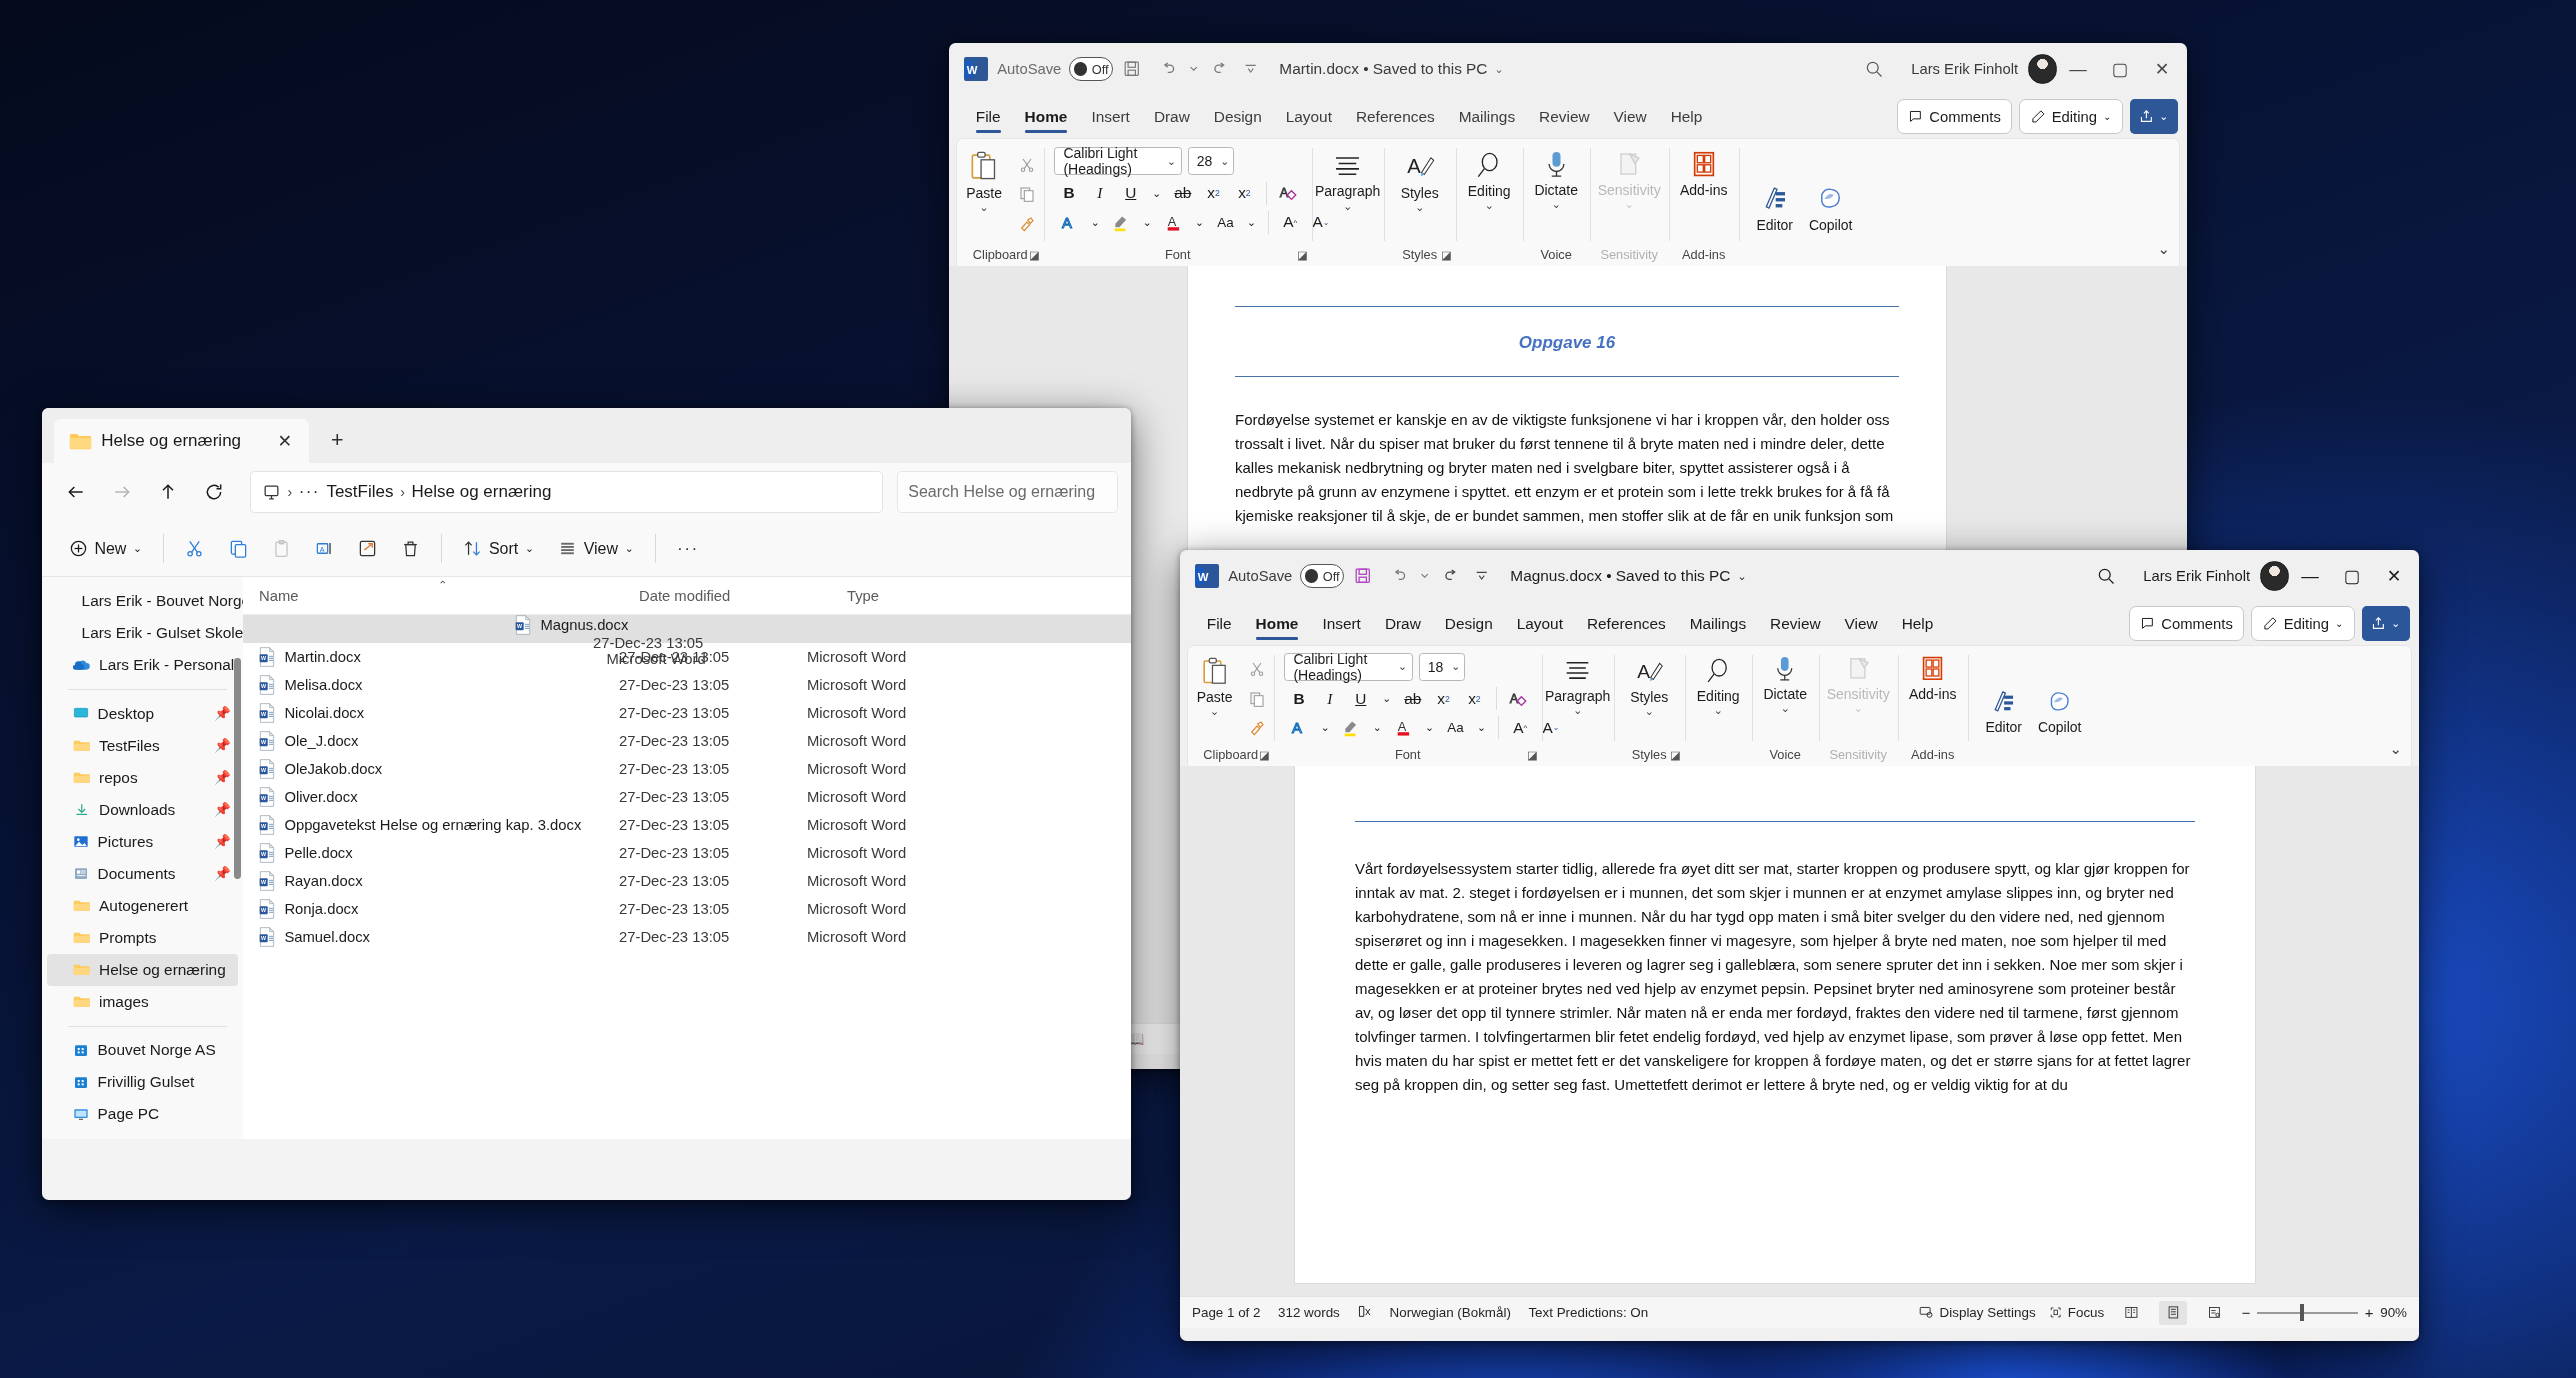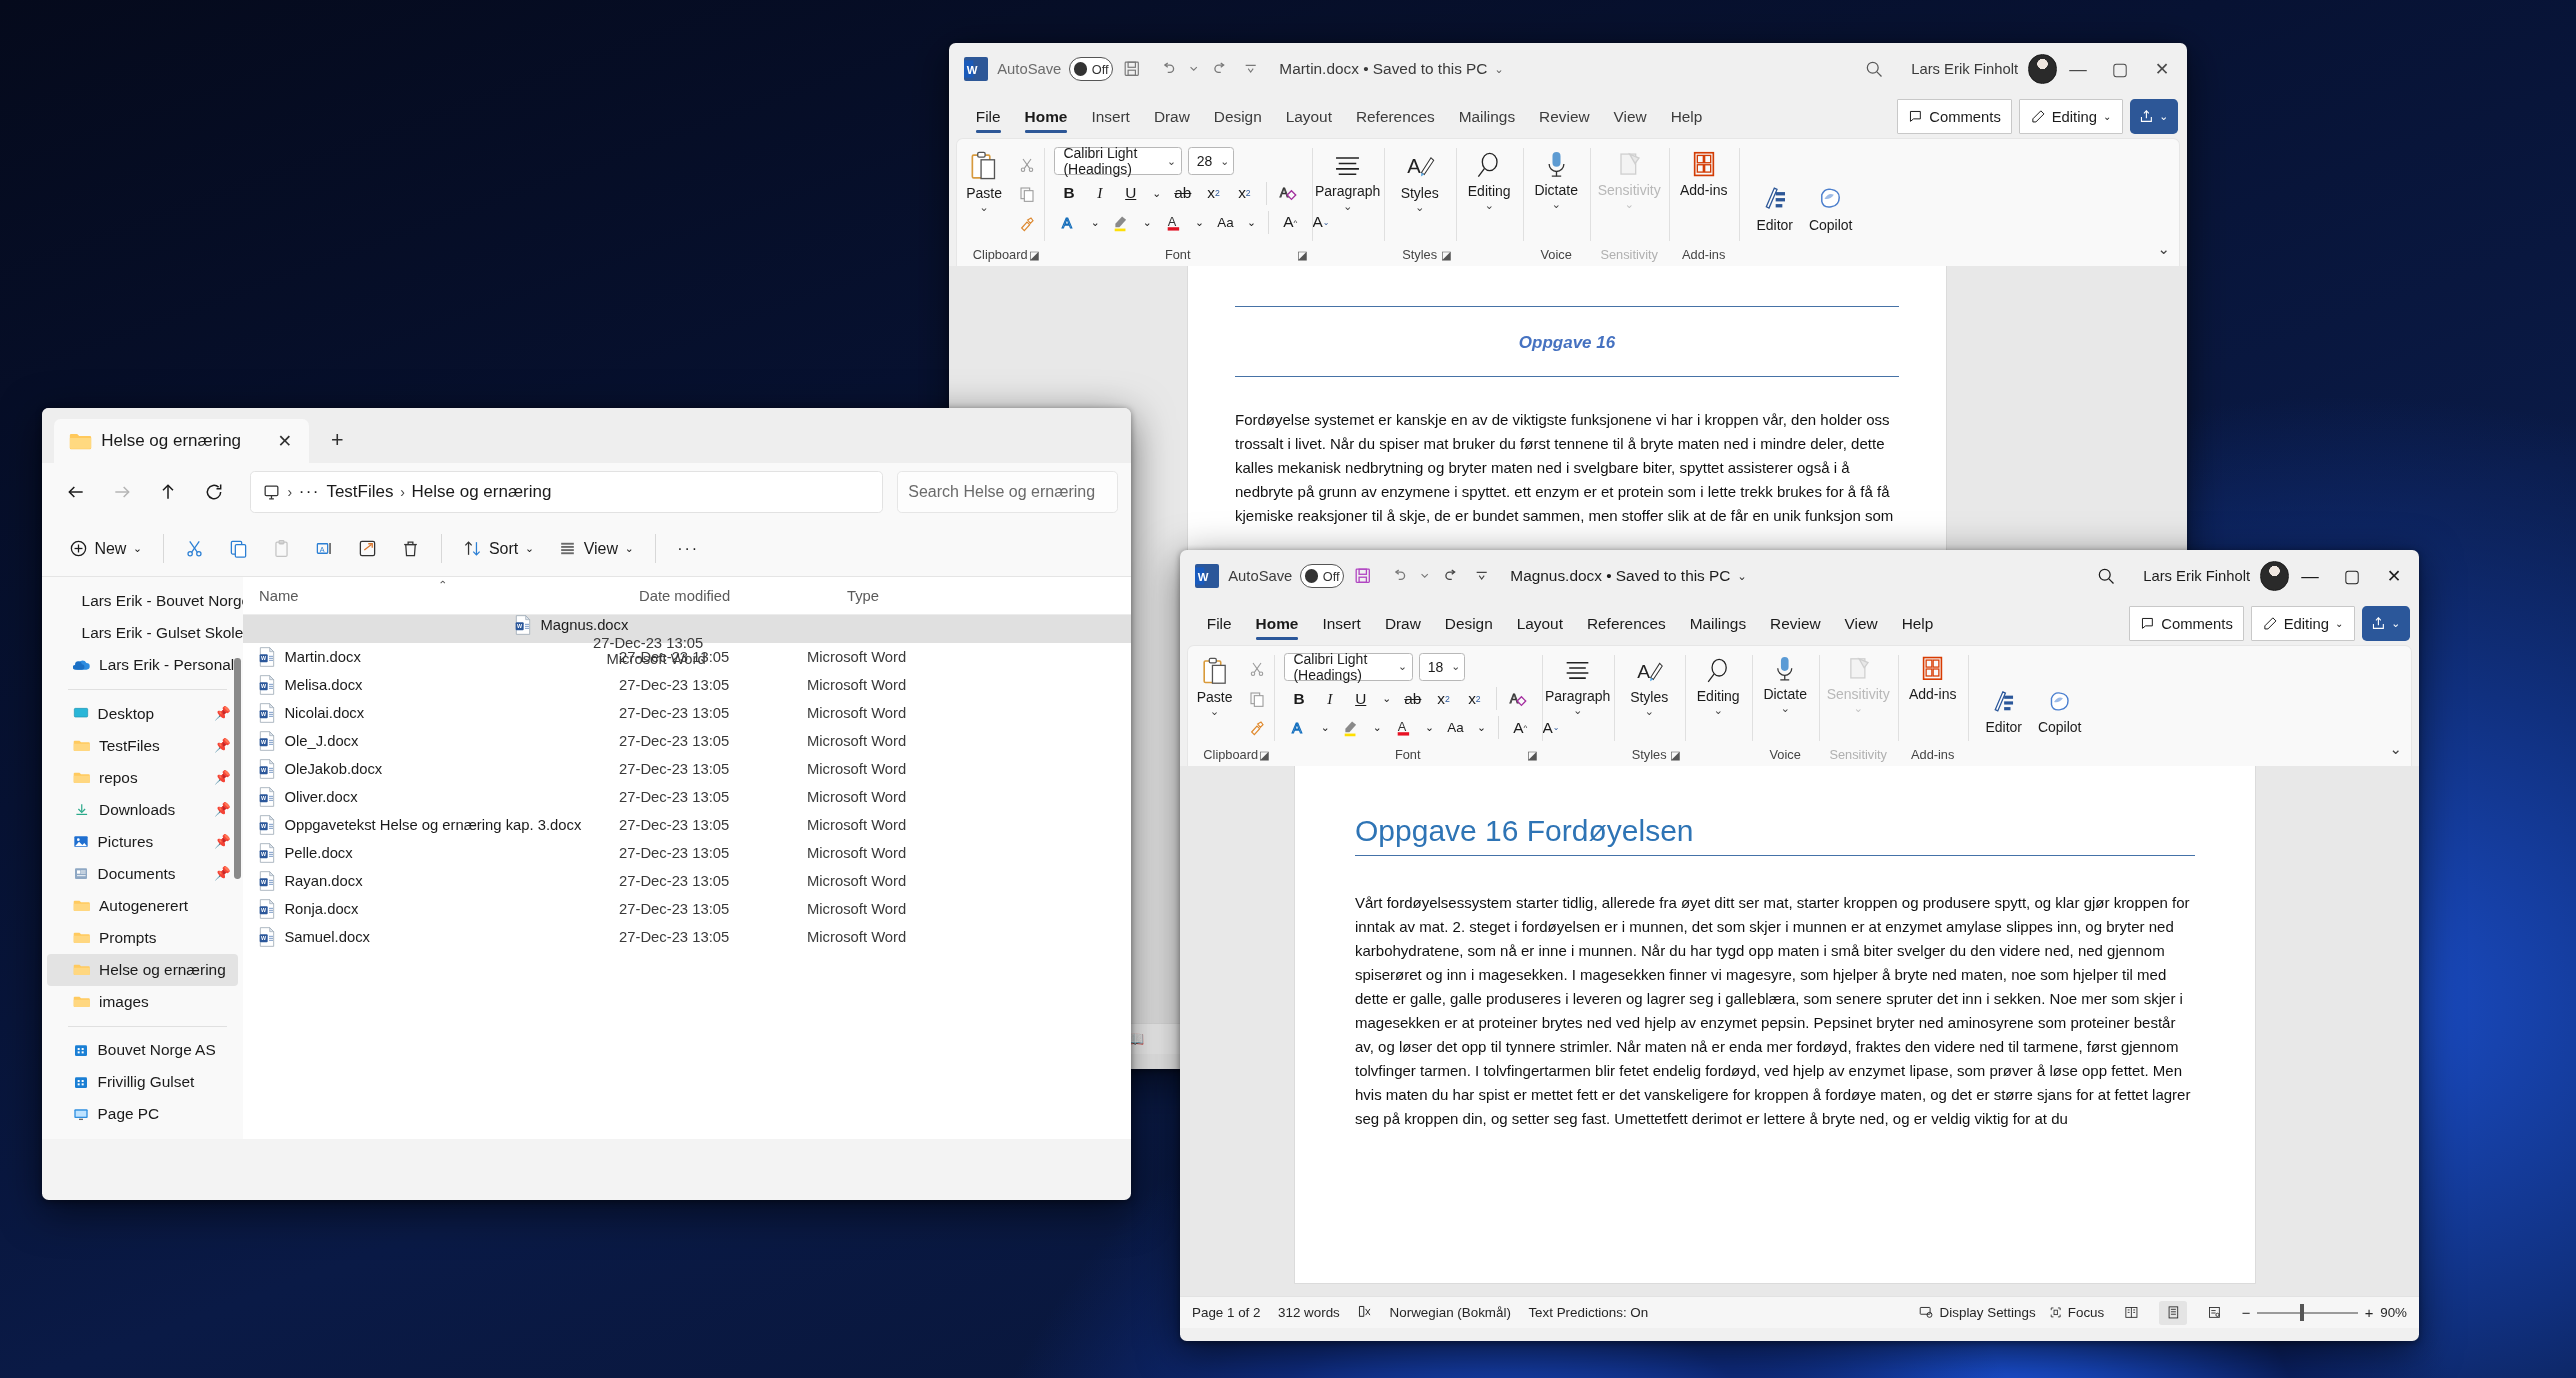--- a/index.html
+++ b/index.html
@@ -120,21 +120,21 @@
 
   .w-tabs { height: 43px; display: flex; align-items: center; padding-left: 14.8px; gap: 0; }
   .wtab { font-size: 15.4px; color: #3c3c3c; padding: 0 12px; height: 38px;
           display: flex; align-items: center; position: relative; white-space: nowrap; }
   .wtab.dark { color: #1a1a1a; }
   .wtab.act { color: #1a1a1a; font-weight: 600; }
   .wtab.act::after { content: ""; position: absolute; bottom: 2.7px; left: 12px; right: 12px;
                      height: 2.7px; background: #2b579a; border-radius: 1.3px; }
   .w-tabsright { margin-left: auto; display: flex; align-items: center; gap: 6.7px;
                  padding-right: 9.4px; }
-  .pillbtn { height: 35px; border: 0.7px solid #c8c8c8; border-radius: 1px; background: #fff;
+  .pillbtn { height: 35px; border: 0.7px solid #c8c8c8; border-radius: 7px; background: #fff;
              display: flex; align-items: center; gap: 6px; padding: 0 10.7px;
              font-size: 14.8px; color: #1b1b1b; white-space: nowrap; }
   .sharebtn { height: 35px; border-radius: 4.7px; background: #2b579a; color: #fff;
               display: flex; align-items: center; gap: 5.4px; padding: 0 9.4px; font-size: 14.8px; }
 
   .w-ribbon { height: 128px; background: #f9f9f9; border-radius: 6.7px 6.7px 0 0;
               margin: 0 6.7px; display: flex; align-items: stretch; position: relative;
               border: 0.7px solid #e6e6e6; border-bottom: none; }
   .rgroup { display: flex; flex-direction: column; align-items: center;
             padding: 5.4px 8px 0; position: relative; }
@@ -1263,21 +1263,20 @@
       </div>
     </div>
 
     <div style="margin-left:auto;display:flex;align-items:flex-end;padding:0 9.4px 9.4px 0">
       <span style="font-size:14.8px;color:#444">⌄</span>
     </div>
   </div>
 
   <div class="w-docarea" style="height:530px;">
     <div class="page" style="width:960px; margin-left:115px; height:517px; padding:48px 60px 0;">
-      <div class="doc-h1">Oppgave 16 Fordøyelsen</div>
       <div class="doc-hr"></div>
       <p class="doc-p" style="margin-top:35px">Vårt fordøyelsessystem starter tidlig, allerede fra øyet ditt ser mat, starter kroppen og produsere spytt, og klar gjør kroppen for inntak av mat. 2. steget i fordøyelsen er i munnen, det som skjer i munnen er at enzymet amylase slippes inn, og bryter ned karbohydratene, som nå er inne i munnen. Når du har tygd opp maten i små biter svelger du den videre ned, ned gjennom spiserøret og inn i magesekken. I magesekken finner vi magesyre, som hjelper å bryte ned maten, noe som hjelper til med dette er galle, galle produseres i leveren og lagrer seg i galleblæra, som senere spruter det inn i sekken. Noe mer som skjer i magesekken er at proteiner brytes ned ved hjelp av enzymet pepsin. Pepsinet bryter ned aminosyrene som proteiner består av, og løser det opp til tynnere strimler. Når maten nå er enda mer fordøyd, fraktes den videre ned til tarmene, først gjennom tolvfinger tarmen. I tolvfingertarmen blir fetet endelig fordøyd, ved hjelp av enzymet lipase, som prøver å løse opp fettet. Men hvis maten du har spist er mettet fett er det vanskeligere for kroppen å fordøye maten, og det er større sjans for at fettet lagrer seg på kroppen din, og setter seg fast. Umettetfett derimot er lettere å bryte ned, og er veldig viktig for at du</p>
     </div>
   </div>
 
   <div class="w-status">
     <span>Page 1 of 2</span>
     <span>312 words</span>
     <span>
       <svg width="14.8" height="14.8" viewBox="0 0 24 24" fill="none" stroke="#262626" stroke-width="1.6">

